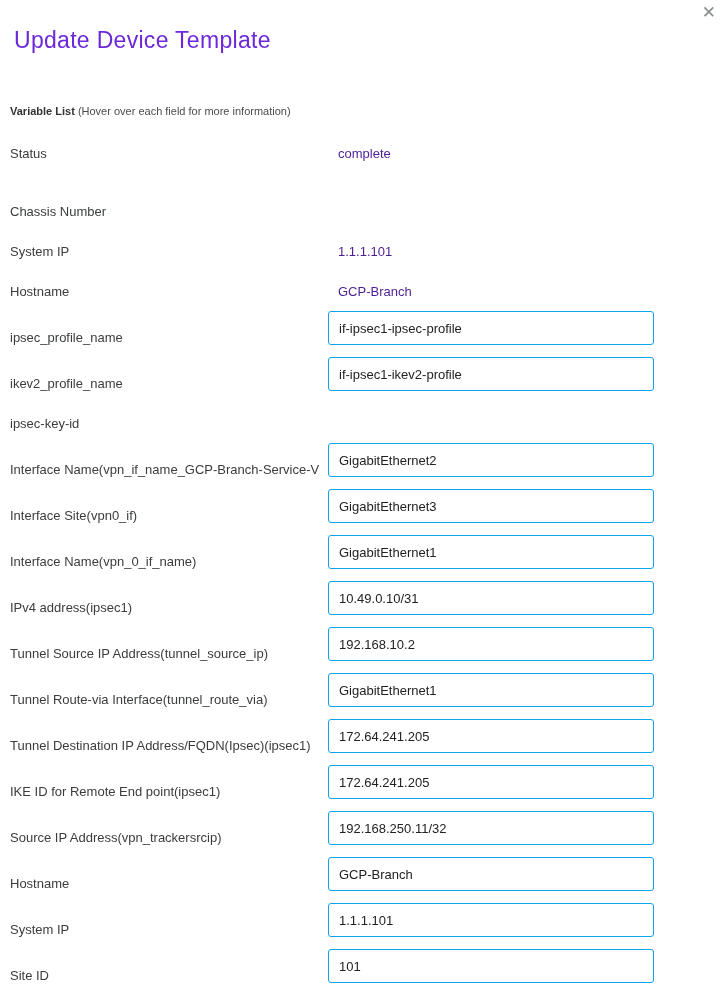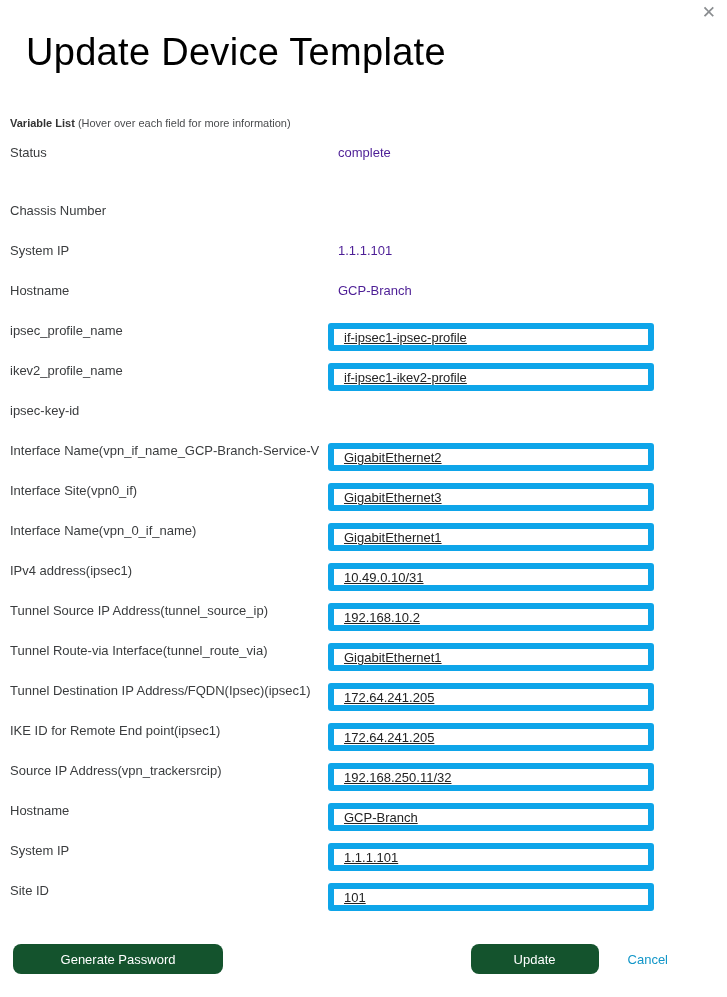--- a/index.html
+++ b/index.html
@@ -8,50 +8,50 @@
     width: 727px; height: 997px;
     background: #ffffff;
     font-family: "Liberation Sans", sans-serif;
     overflow: hidden;
   }
   .dialog { position: relative; width: 727px; height: 997px; background:#fff; }
 
   
   .dialog-header { position: relative; padding: 18px 0 0 10px; }
   .dialog-title {
-    margin: 16px; font-size: 38px; font-weight: 300;
-    color: #000000; letter-spacing: 0.3px; line-height: 36px;
+    margin: 4px; font-size: 23px; font-weight: 300;
+    color: #6d28d9; letter-spacing: 0.3px; line-height: 36px;
   }
   .close-btn {
     position: absolute; top: 2px; right: 7px;
     font-size: 17px; color: #8a8d90; cursor: pointer;
     background: none; border: none; padding: 2px 4px; line-height: 1;
     font-weight: 300;
   }
 
   
   .section-heading { margin: 47px 0 0 10px; font-size: 11px; color: #3c3e40; }
   .section-heading b { font-weight: 700; color: #333; }
   .section-heading .hint { font-weight: 400; color: #4a4c4e; }
 
   
   .form-rows { margin: 16px 0 0 10px; }
-  .row { display: flex; align-items: flex-start; min-height: 28px; margin-bottom: 12px; }
+  .row { display: flex; align-items: flex-end; min-height: 28px; margin-bottom: 12px; }
   .row-label {
     width: 318px; flex-shrink: 0;
     font-size: 13px; color: #3a3c3e;
     white-space: nowrap; overflow: hidden;
   }
   .row-value { width: 326px; flex-shrink: 0; }
   .field-input {
     width: 100%; height: 28px;
-    border: 6px solid #0ea5e9; border-radius: 3px;
-    padding: 0 10px; font-size: 13px; color: #222;
+    border: 1px solid #0ea5e9; border-radius: 3px;
+    padding: 16px 10px; font-size: 13px; color: #222;
     font-family: "Liberation Sans", sans-serif;
-    background: #fff; outline: none; text-decoration: underline;
+    background: #fff; outline: none;
   }
   .static-value { padding-left: 10px; font-size: 13px; color: #4c1d95; }
   .row.type-spacer { min-height: 6px; margin-bottom: 12px; }
 
   
   .dialog-footer {
     display: flex; align-items: center;
     margin-top: 33px; padding-left: 13px; padding-right: 59px;
   }
   .btn {

